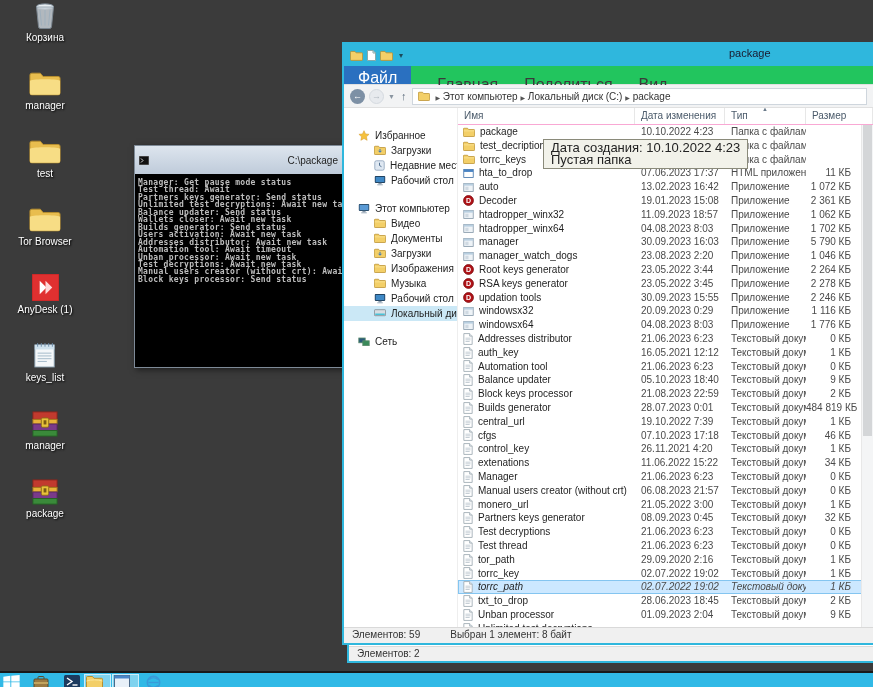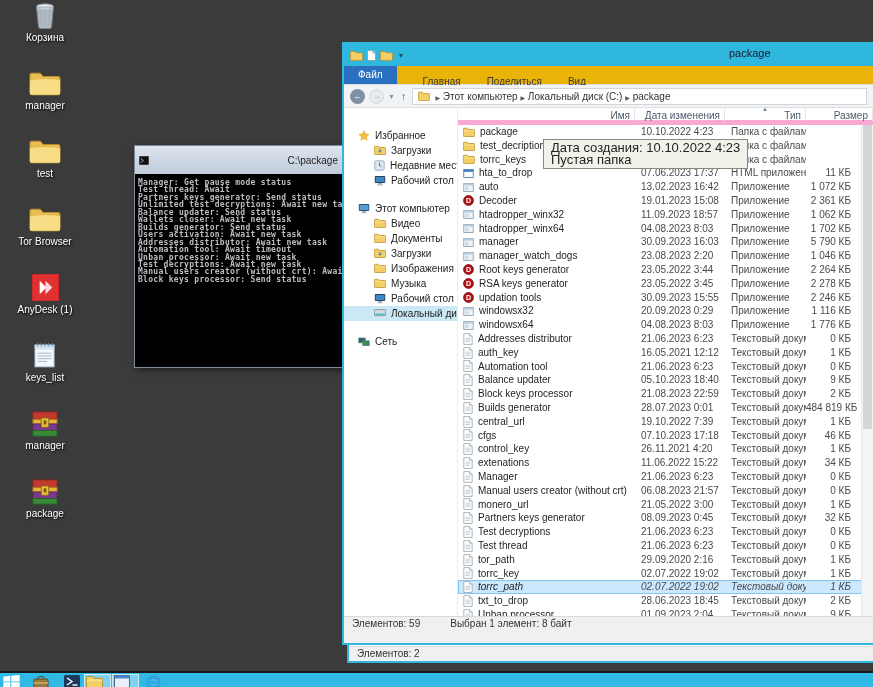--- a/index.html
+++ b/index.html
@@ -27,55 +27,55 @@
 
   
   #explorer { position:absolute; left:342px; top:42px; right:0; height:603px; z-index:4;
               background:#fff; border:2px solid #2fb7dd; border-right:none; display:flex; flex-direction:column; }
   #titlebar { height:22px; background:#2fb7dd; display:flex; align-items:center; position:relative; }
   .qat { display:flex; align-items:center; gap:4px; padding-left:6px; }
   .qat .qicon { display:flex; align-items:center; }
   .qat-caret { font-size:8px; color:#1a4a5a; margin-left:2px; }
   #window-title { position:absolute; left:385px; top:3px; font-size:11px; color:#1a1a2e; }
 
-  #ribbon-tabs { height:19px; background:#eab308; border-bottom:1px solid #e0e0e0; display:flex; align-items:stretch; font-size:10px; }
+  #ribbon-tabs { height:19px; background:#22c55e; border-bottom:1px solid #e0e0e0; display:flex; align-items:stretch; font-size:16px; }
   #file-tab { background:#2a70c0; color:#fff; padding:3px 14px 0 14px; margin-left:0; }
   .rtab { padding:10px 0 0 0; margin-left:26px; color:#3a3a3a; }
 
   #address-row { height:23px; background:#f2f3f4; border-bottom:1px solid #e0e0e0; display:flex; align-items:center; padding:0 6px; gap:4px; }
   .navbtn { width:15px; height:15px; border-radius:50%; display:flex; align-items:center; justify-content:center; font-size:9px; line-height:1; }
   #back-btn { background:#7d90a5; color:#fff; }
   #fwd-btn { background:#e7eaee; color:#b0b8c0; border:1px solid #d5dae0; }
   #nav-caret { font-size:7px; color:#8a95a0; }
   #up-btn { font-size:11px; color:#5a6a7a; margin:0 2px; }
   #breadcrumb { flex:1; height:17px; background:#fff; border:1px solid #cfd6dd; display:flex; align-items:center; gap:5px; padding:0 5px; font-size:10px; color:#333; white-space:nowrap; overflow:hidden; }
   .crumb-sep { font-size:6px; color:#555; }
 
   #content { flex:1; display:flex; overflow:hidden; }
   #sidebar { width:113px; background:#fff; padding-top:7px; font-size:10px; color:#222; flex:none; }
   .sb-group { margin-bottom:9px; }
   .sb-header { display:flex; align-items:center; gap:5px; padding:2px 0 2px 14px;margin-top:13px; }
   .sb-item { display:flex; align-items:flex-start; gap:5px; padding:2px 0 2px 30px; white-space:nowrap; overflow:hidden; }
   .sb-item.selected { background:#cbe8f6; }
 
   #file-panel { flex:1; display:flex; flex-direction:column; position:relative; overflow:hidden; border-left:1px solid #eee; }
-  #col-headers { height:17px; display:grid; grid-template-columns:177px 90px 81px 1fr; font-size:10px; color:#4a5a6a; border-bottom:5px solid #f9a8d4; flex:none;text-align:right; }
+  #col-headers { height:17px; display:grid; grid-template-columns:177px 90px 81px 1fr; font-size:10px; color:#4a5a6a; border-bottom:1px solid #f9a8d4; flex:none; }
   .col-h { padding:2px 4px 0 6px; border-right:1px solid #e7e7e7; position:relative; white-space:nowrap; }
   .sort-arrow { position:absolute; top:-2px; left:50%; transform:translateX(-50%); font-size:6px; color:#6a7a8a; }
   #file-list { flex:1; overflow:hidden; position:relative; }
   .row { display:grid; grid-template-columns:177px 90px 81px 1fr; height:13.8px; line-height:13.8px; font-size:10px; color:#1e1e1e; white-space:nowrap; }
   .row.selected { background:#cce8ff; box-shadow:inset 0 0 0 1px #84c5f0;font-style:italic; }
   .cell-name { padding-left:5px; display:flex; align-items:center; gap:5px; overflow:hidden; }
   .cell-name .ric { display:flex; align-items:center; flex:none; }
   .cell-date, .cell-type { color:#4a4a4a; padding-left:6px; overflow:hidden; }
   .cell-size { text-align:right; padding-right:22px; color:#4a4a4a; }
   #scrollbar { position:absolute; right:0; top:17px; bottom:0; width:12px; background:#f4f5f6; border-left:1px solid #e8e8e8; }
   #scroll-thumb { position:absolute; left:1px; right:1px; top:0; height:62%; background:#d4d6d8; }
 
-  #status-bar { height:27px; background:#f0f0f0; border-top:1px solid #d9d9d9; font-size:10px; color:#333; display:flex; gap:30px; padding:1px 0 0 8px; flex:none; }
+  #status-bar { height:16px; background:#f0f0f0; border-top:1px solid #d9d9d9; font-size:10px; color:#333; display:flex; gap:30px; padding:1px 0 0 8px; flex:none; }
 
   
   #tooltip { position:absolute; left:543px; top:139px; z-index:6; background:#f2f2ea; border:1px solid #8a8a7a;
              font-size:13px; color:#222; padding:2px 7px; line-height:12px; white-space:nowrap; }
 
   
   #taskbar { position:absolute; left:0; right:0; top:671px; height:16px; background:#31b9e6; border-top:2px solid #191919; z-index:7; overflow:hidden; }
   .tb-icon { position:absolute; top:2px; display:flex; align-items:flex-start; justify-content:center; }
   .tb-press { position:absolute; top:1px; height:20px; width:27px; background:rgba(255,255,255,.38); border:1px solid rgba(255,255,255,.6); }
 

